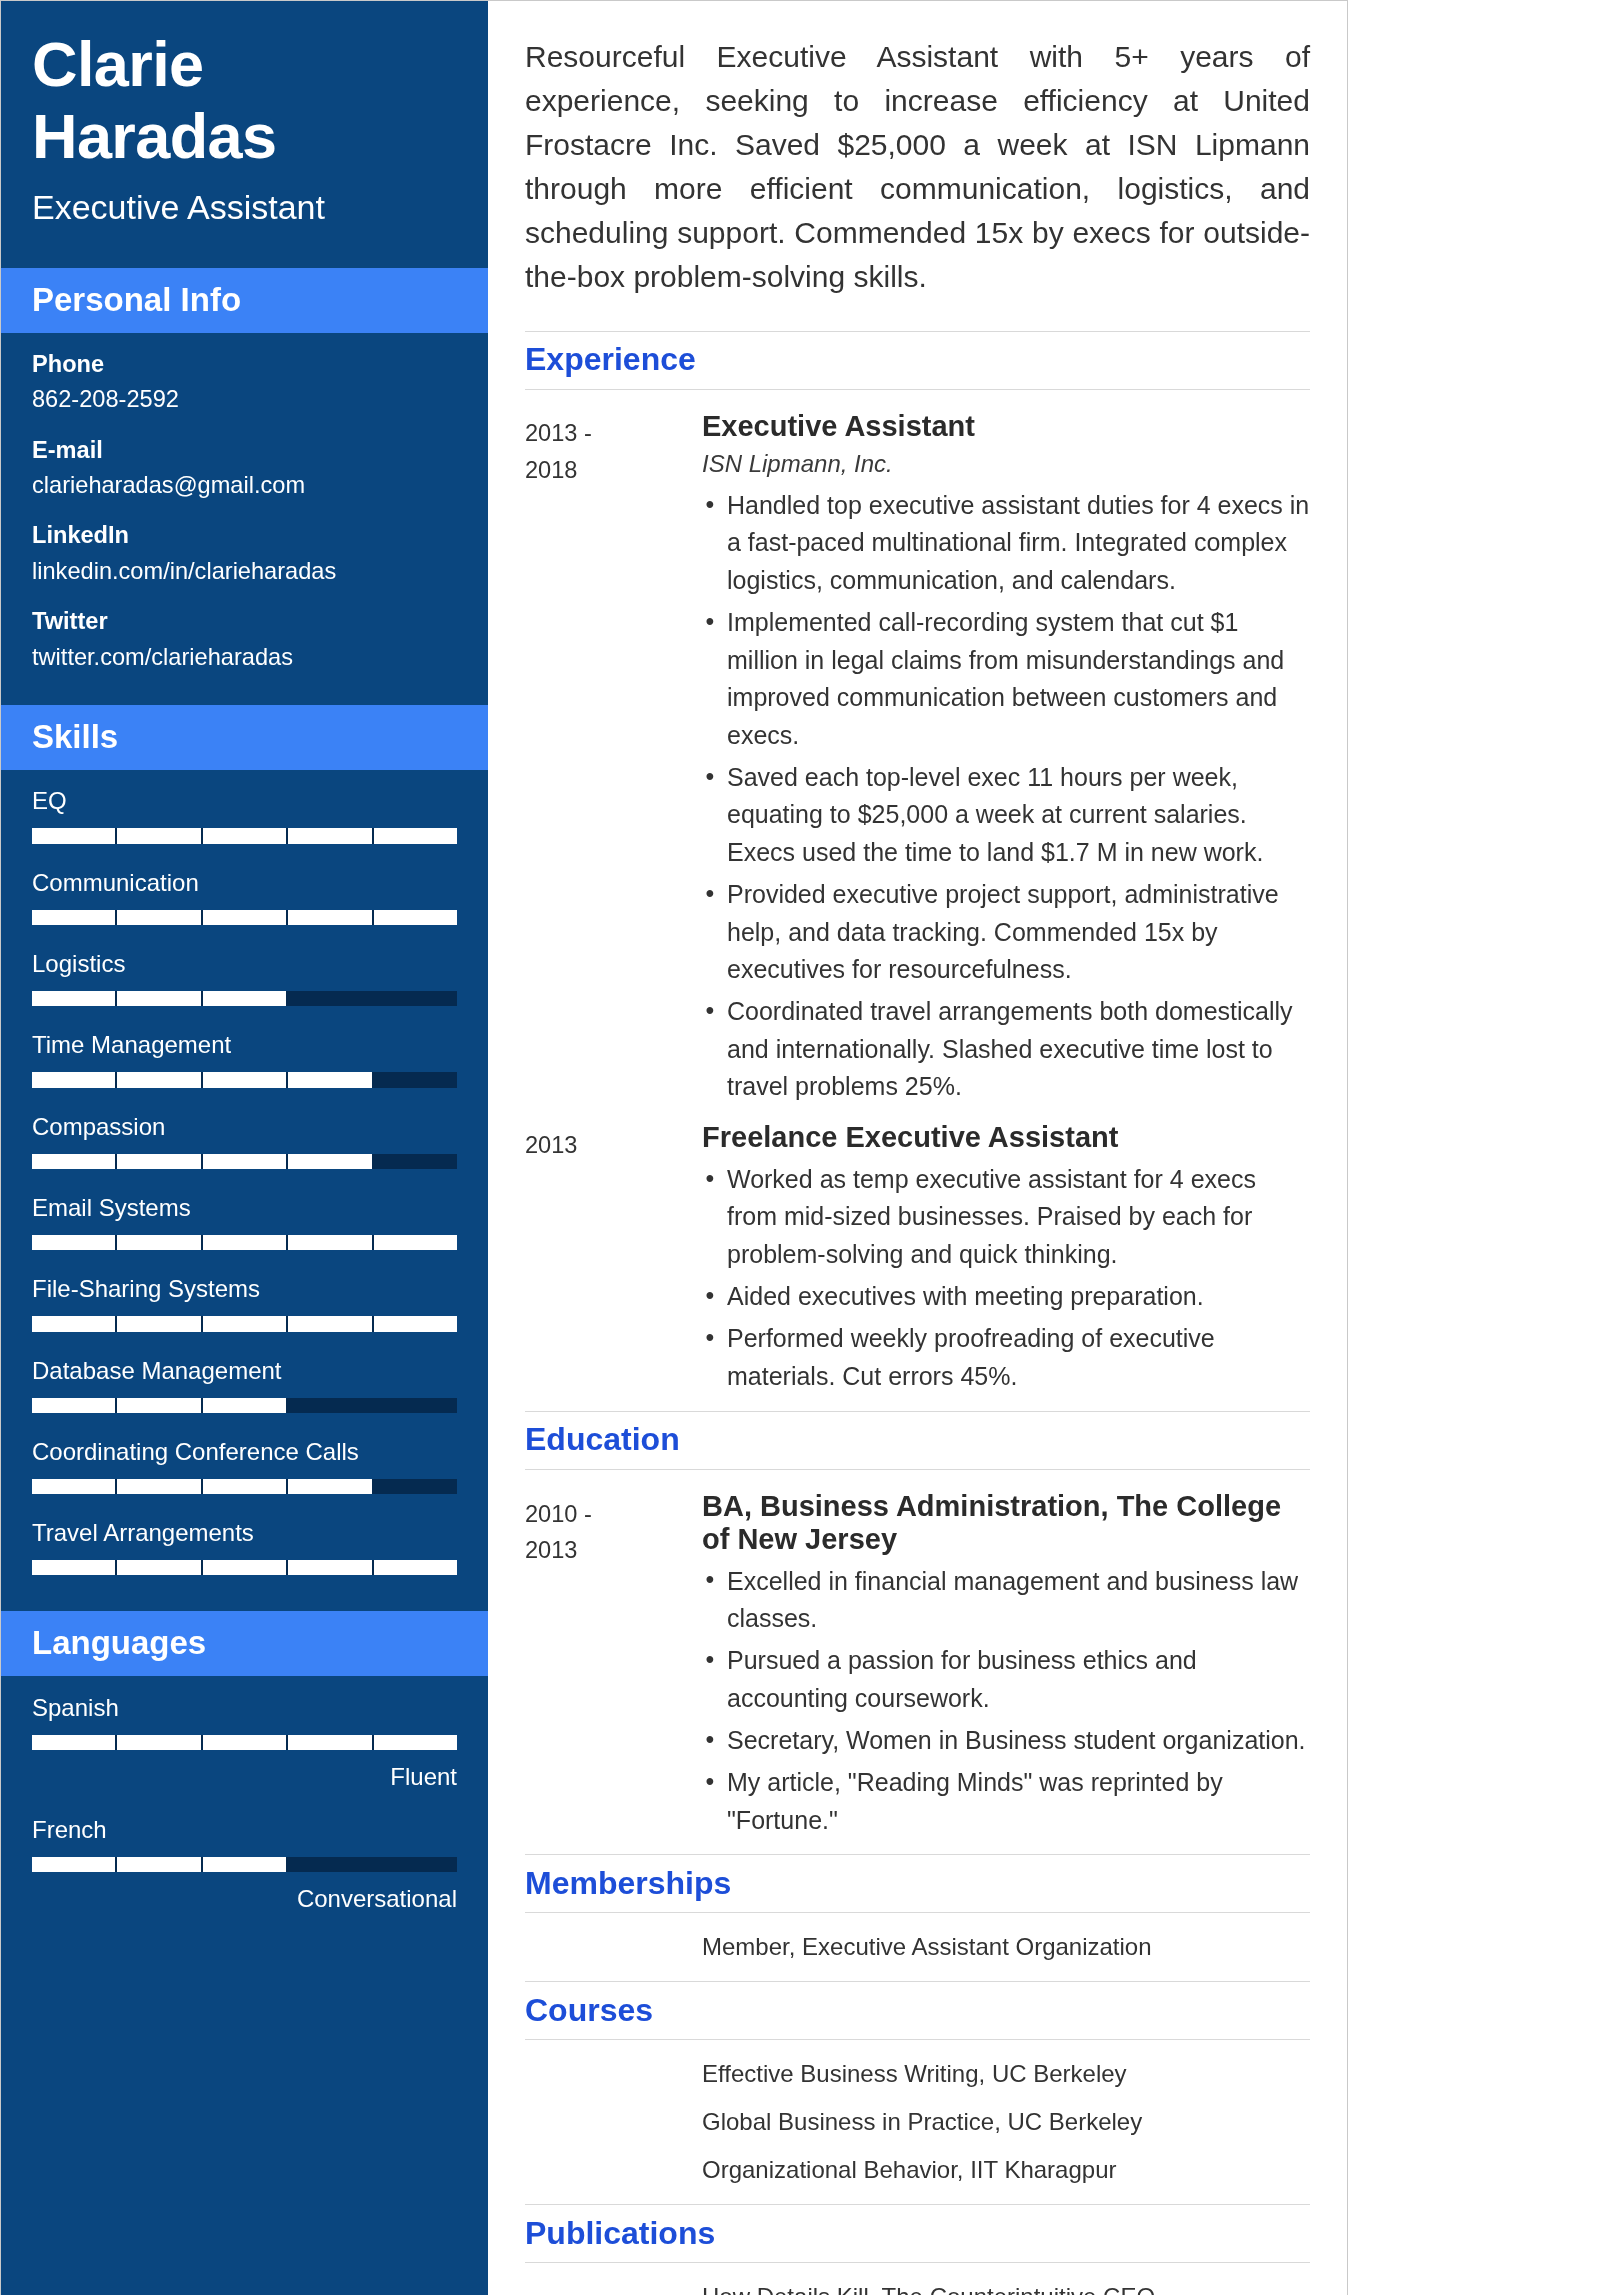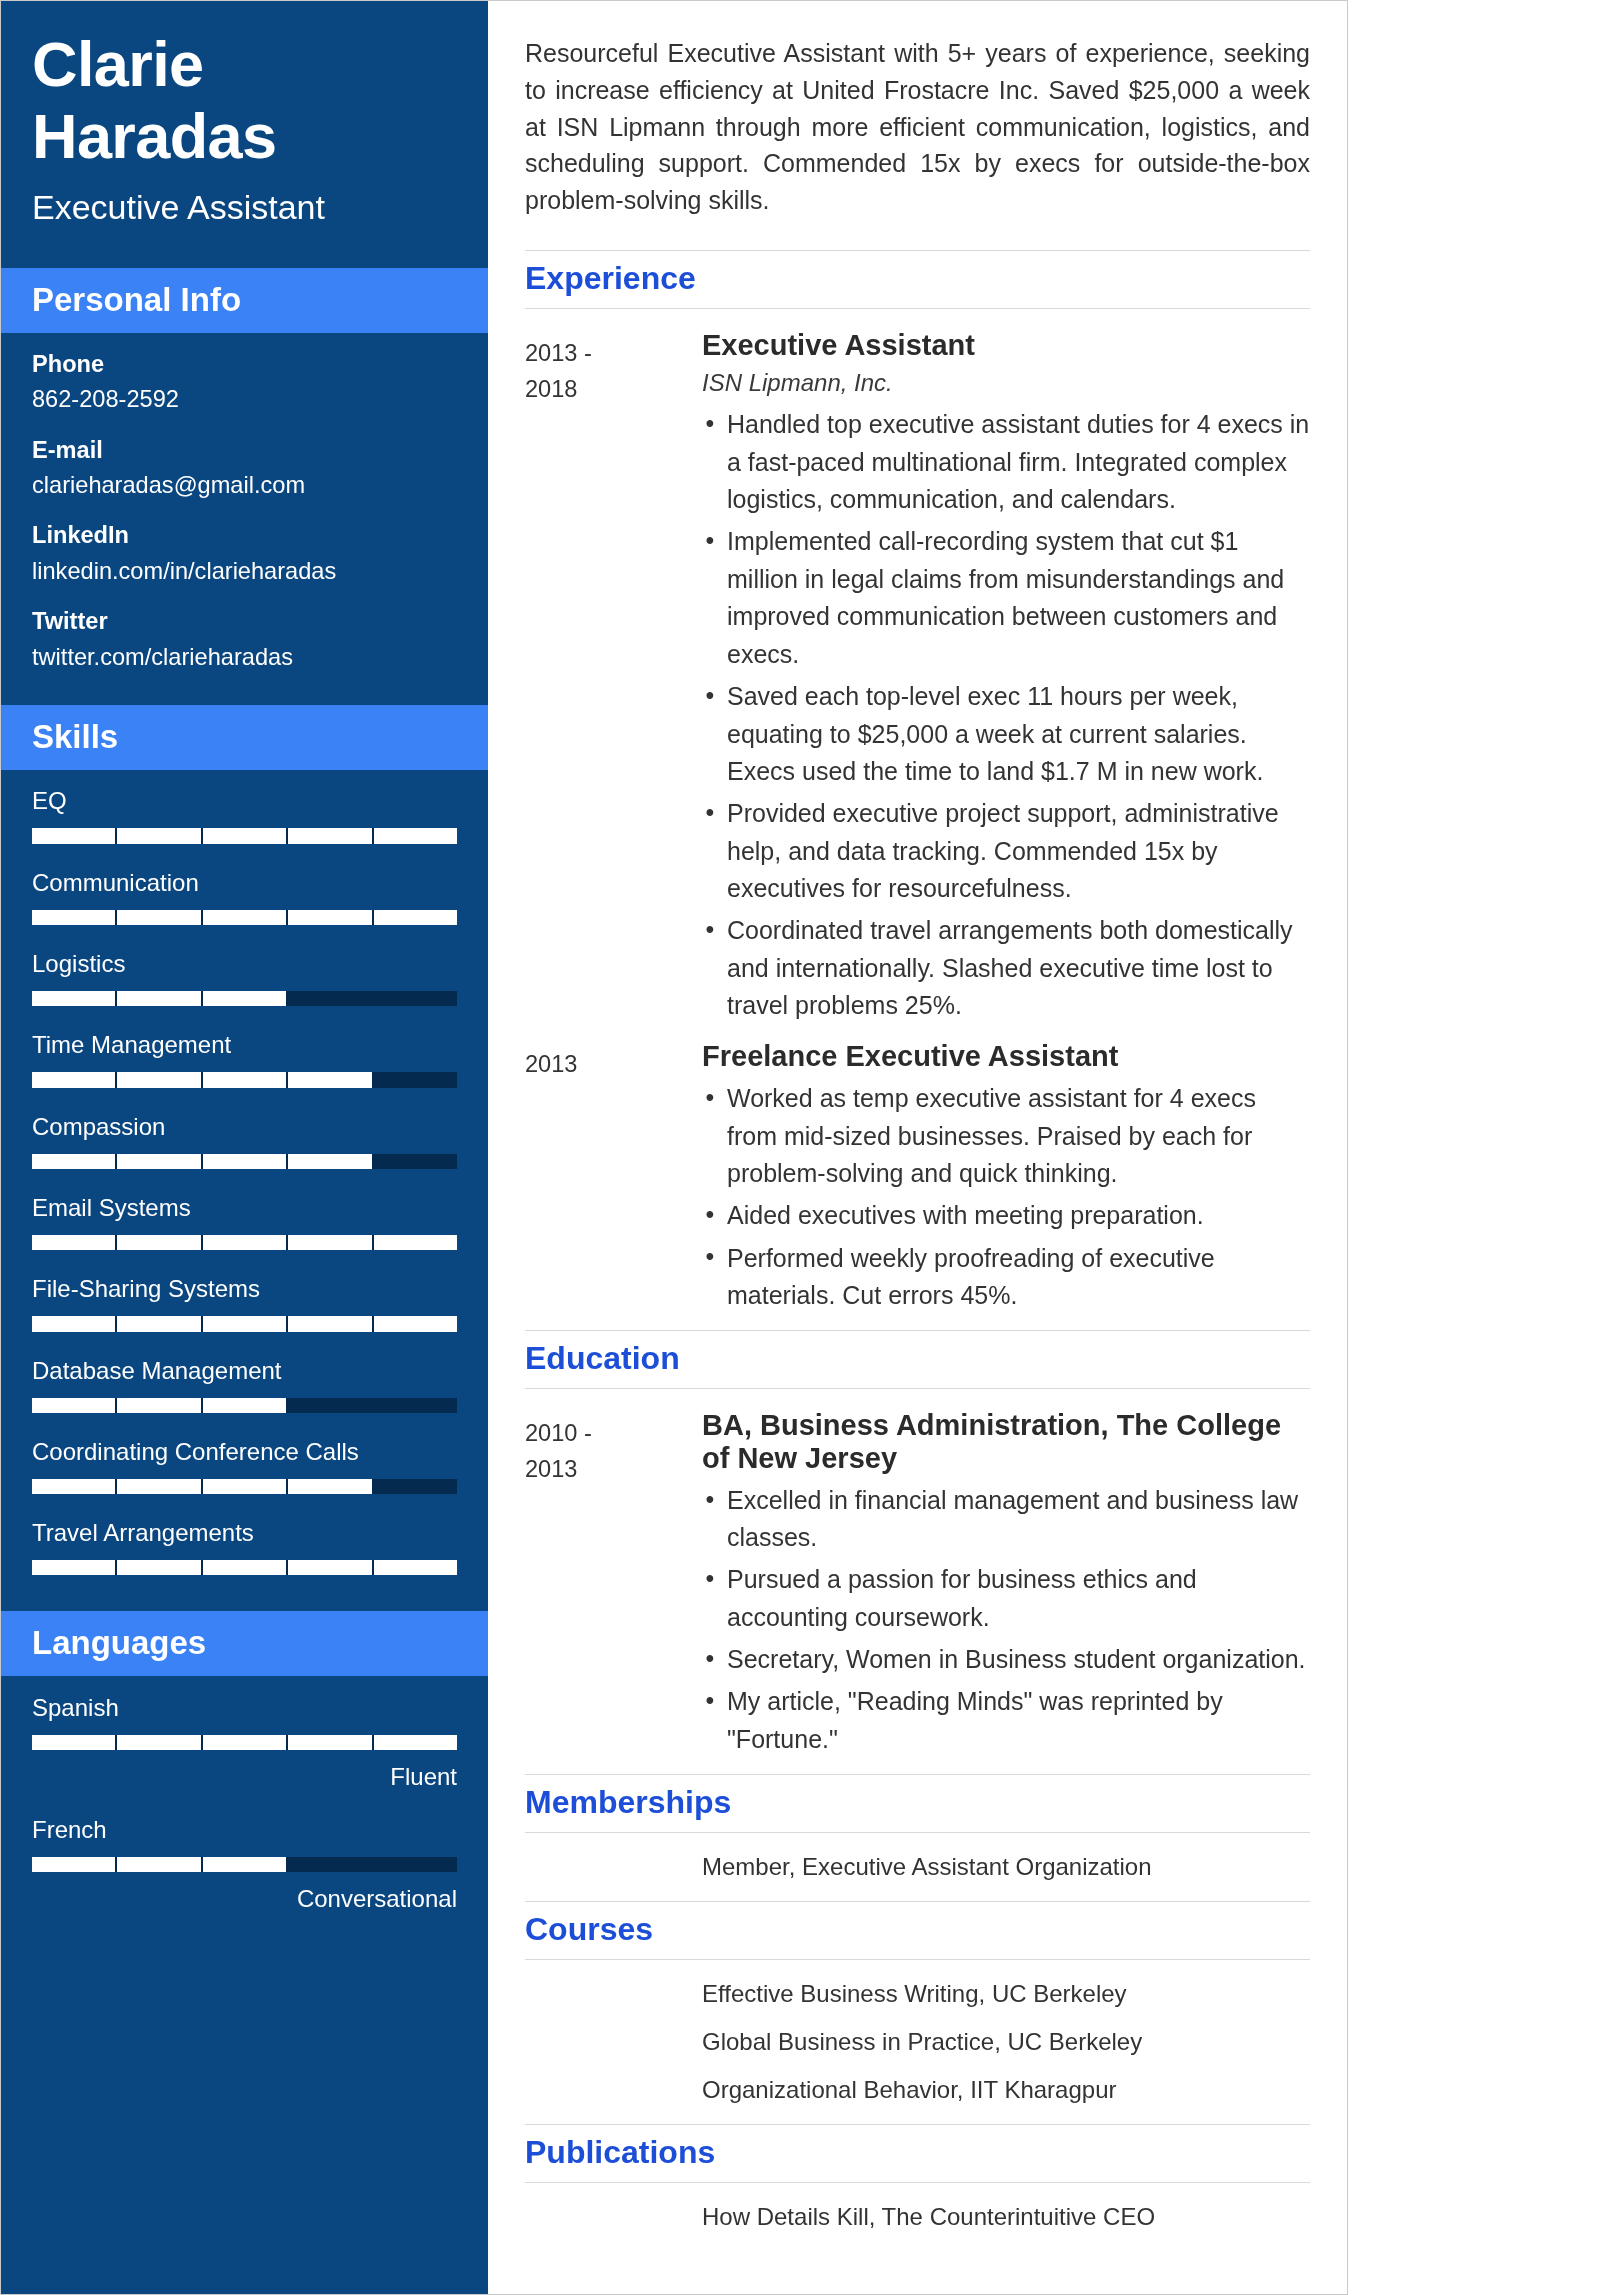--- a/index.html
+++ b/index.html
@@ -78,21 +78,21 @@
     margin-top: 13px;
   }
 
   
   .main {
     flex: 1 1 auto;
     padding: 34px 37px 23.6px 37px;
     color: #333333;
   }
   .summary {
-    font-size: 25px;
+    font-size: 30px;
     line-height: 1.47;
     text-align: justify;
     color: #333333;
     margin-bottom: 31px;
   }
   .section { margin-bottom: 3.5px; }
   .sec-head {
     font-size: 32px;
     font-weight: bold;
     color: #1d4ed8;

